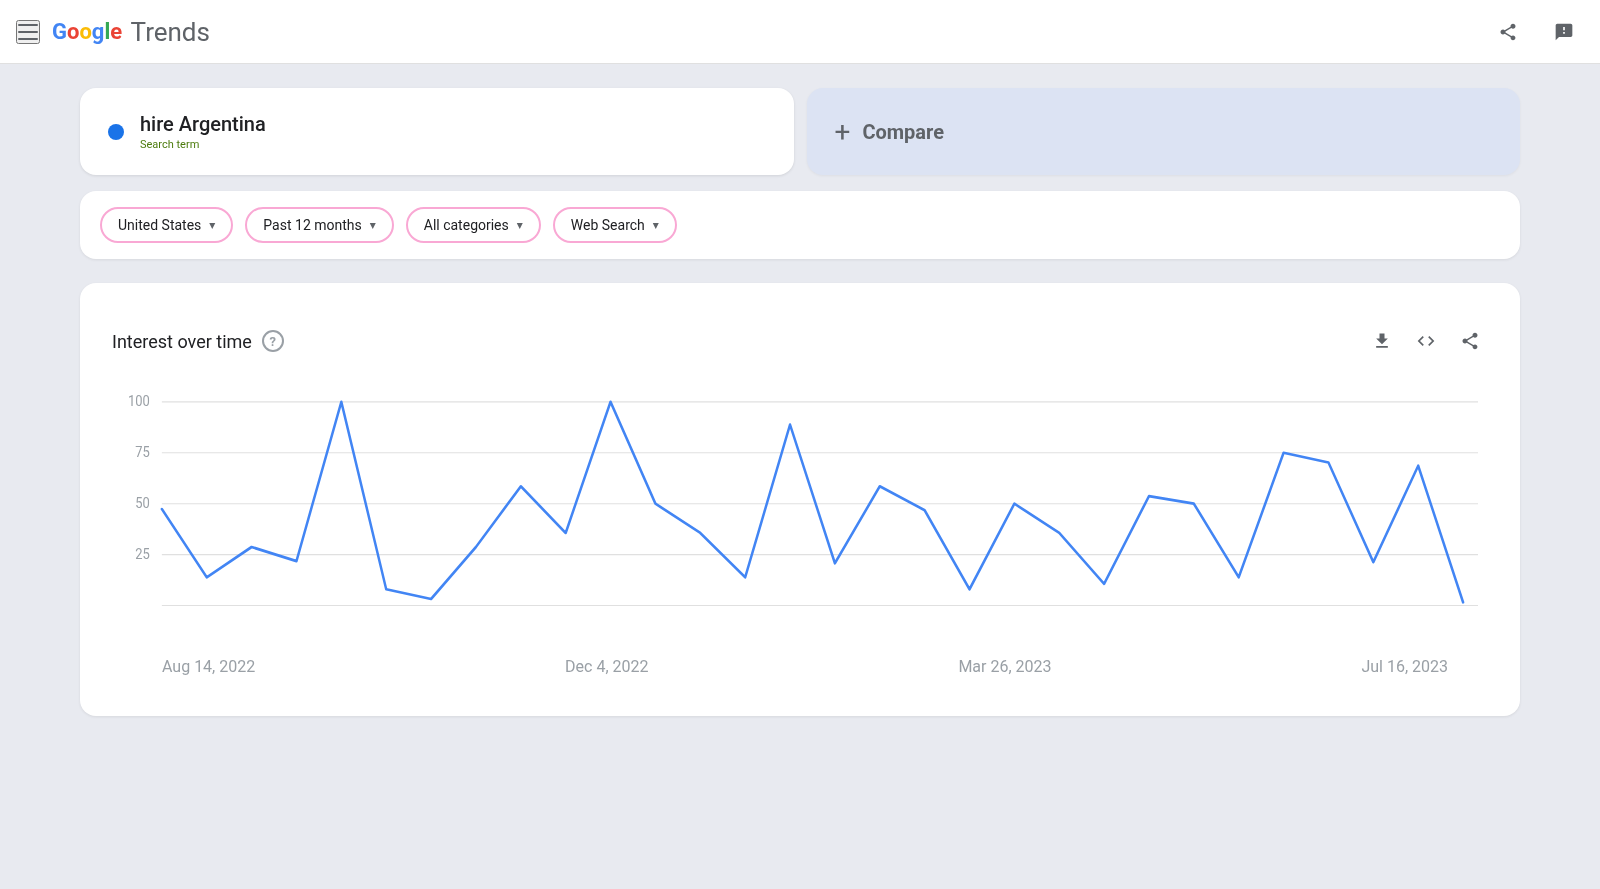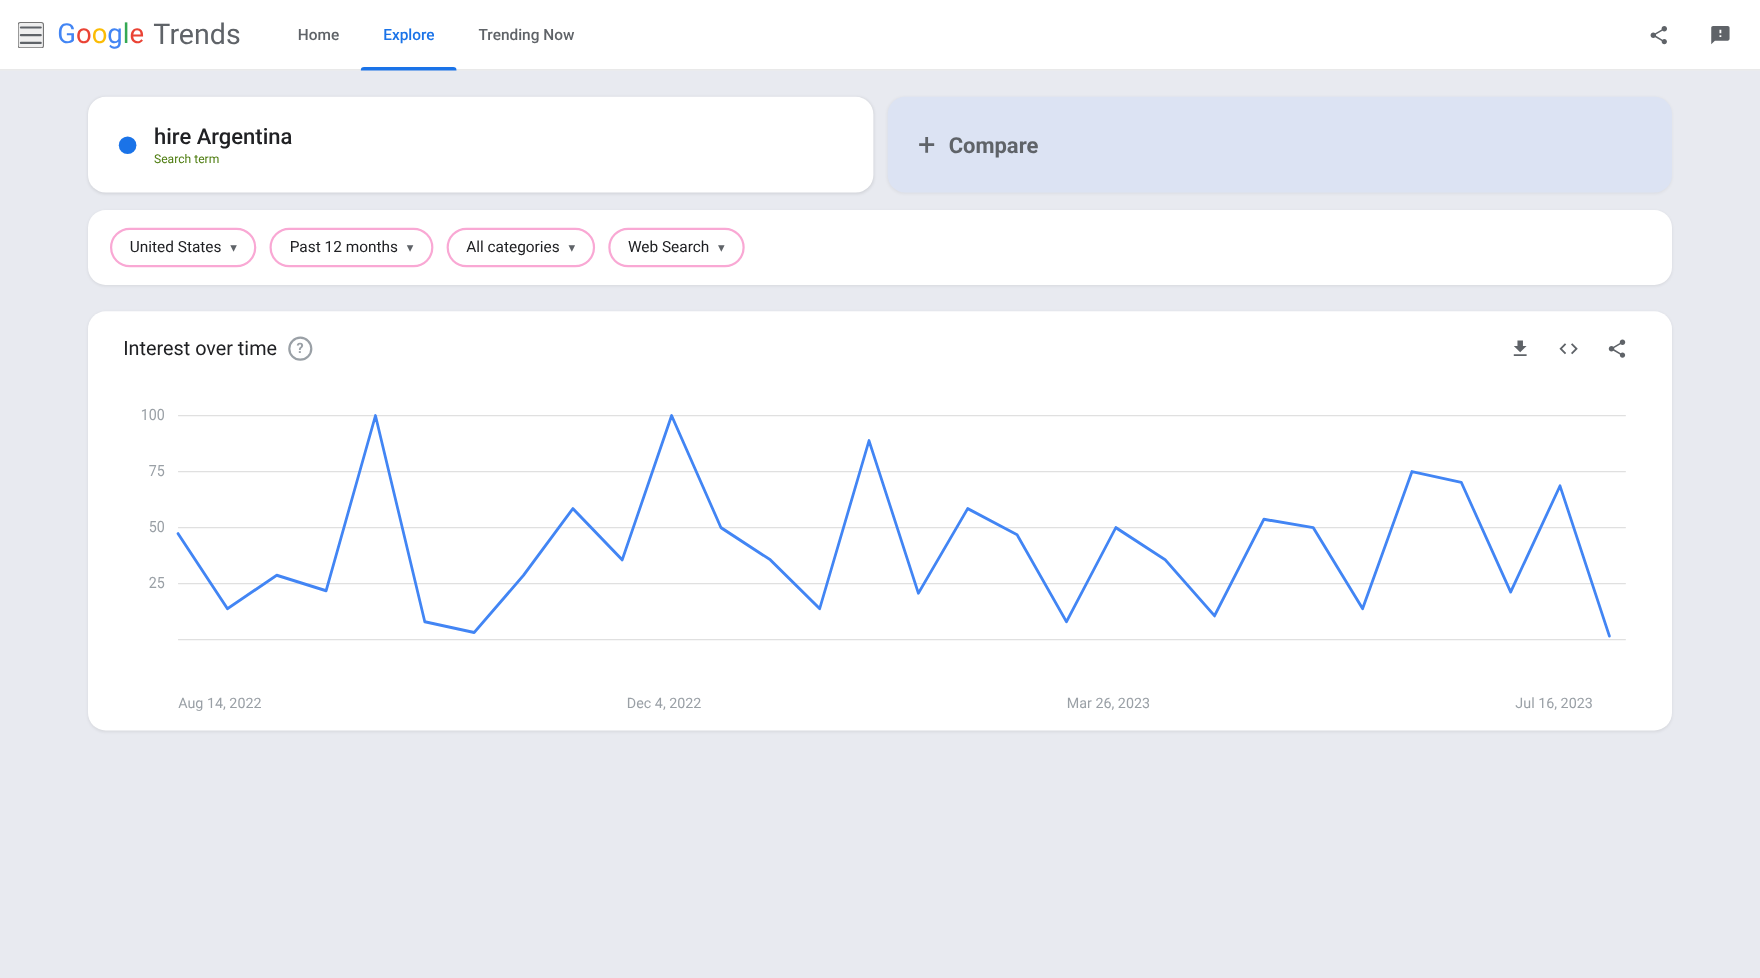--- a/index.html
+++ b/index.html
@@ -29,21 +29,21 @@
       display: flex; flex-direction: column; justify-content: center; gap: 5px;
       cursor: pointer;
     }
     .hamburger span {
       display: block; height: 2px; background: #5f6368; border-radius: 2px;
     }
     .logo {
       display: flex; align-items: center; gap: 2px;
     }
     .logo-google {
-      font-size: 25px; font-weight: 400;
+      font-size: 22px; font-weight: 700;
     }
     .logo-g { color: #4285F4; }
     .logo-o1 { color: #EA4335; }
     .logo-o2 { color: #FBBC05; }
     .logo-g2 { color: #4285F4; }
     .logo-l { color: #34A853; }
     .logo-e { color: #EA4335; }
     .logo-trends {
       font-size: 26px; color: #5f6368; font-weight: 400;
     }
@@ -138,21 +138,21 @@
       font-family: inherit;
     }
     .filter-chevron {
       font-size: 12px; color: #5f6368;
     }
 
     
     .chart-card {
       background: #fff;
       border-radius: 16px;
-      padding: 16px 32px;
+      padding: 40px 32px;
       box-shadow: 0 1px 3px rgba(0,0,0,0.08);
     }
     .chart-header {
       display: flex; align-items: center; justify-content: space-between;
       margin-bottom: 32px;
     }
     .chart-title-area {
       display: flex; align-items: center; gap: 10px;
     }
     .chart-title {
@@ -182,45 +182,40 @@
     .chart-svg {
       width: 100%; height: 100%;
     }
 
     
     .x-labels {
       display: flex; justify-content: space-between;
       padding: 6px 40px 0 50px;
     }
     .x-label {
-      font-size: 13px; color: #9aa0a6;
+      font-size: 16px; color: #9aa0a6;
     }
   </style>
 </head>
 <body>
 
 <header class="header">
   <div class="header-left">
     <button class="hamburger">
       <span></span>
       <span></span>
       <span></span>
     </button>
     <div class="logo">
       <span class="logo-google">
         <span class="logo-g">G</span><span class="logo-o1">o</span><span class="logo-o2">o</span><span class="logo-g2">g</span><span class="logo-l">l</span><span class="logo-e">e</span>
       </span>
       <span class="logo-trends">&nbsp;Trends</span>
     </div>
   </div>
-  <nav class="nav">
-    <a class="nav-item">Home</a>
-    <a class="nav-item active">Explore</a>
-    <a class="nav-item">Trending Now</a>
-  </nav>
   <div class="header-right">
     <button class="icon-btn">
       <svg viewBox="0 0 24 24">
         <path d="M18 16.08c-.76 0-1.44.3-1.96.77L8.91 12.7c.05-.23.09-.46.09-.7s-.04-.47-.09-.7l7.05-4.11c.54.5 1.25.81 2.04.81 1.66 0 3-1.34 3-3s-1.34-3-3-3-3 1.34-3 3c0 .24.04.47.09.7L8.04 9.81C7.5 9.31 6.79 9 6 9c-1.66 0-3 1.34-3 3s1.34 3 3 3c.79 0 1.5-.31 2.04-.81l7.12 4.16c-.05.21-.08.43-.08.65 0 1.61 1.31 2.92 2.92 2.92 1.61 0 2.92-1.31 2.92-2.92s-1.31-2.92-2.92-2.92z"></path>
       </svg>
     </button>
     <button class="icon-btn">
       <svg viewBox="0 0 24 24">
         <path d="M20 2H4c-1.1 0-1.99.9-1.99 2L2 22l4-4h14c1.1 0 2-.9 2-2V4c0-1.1-.9-2-2-2zm-7 12h-2v-2h2v2zm0-4h-2V6h2v4z"></path>
       </svg>

